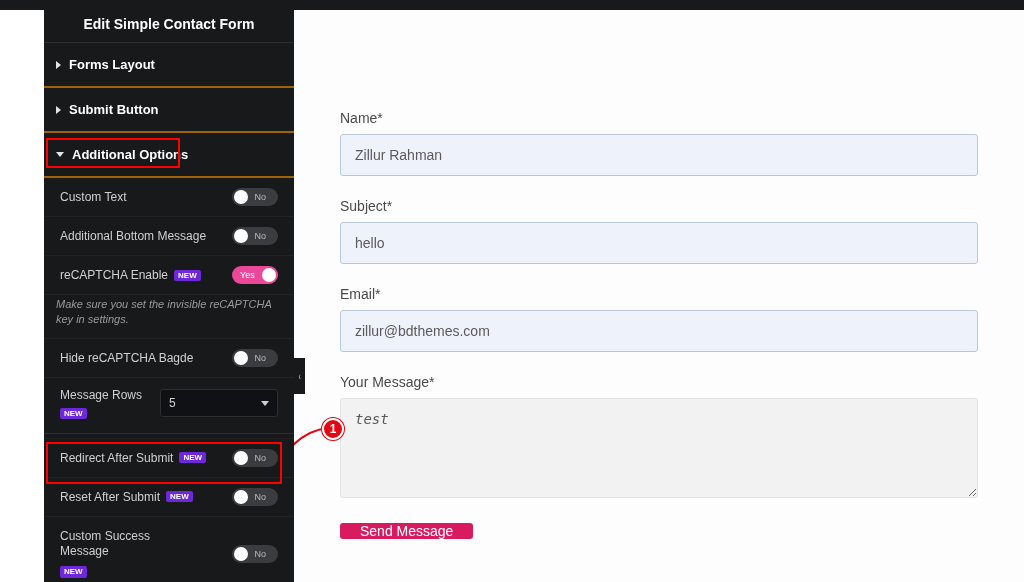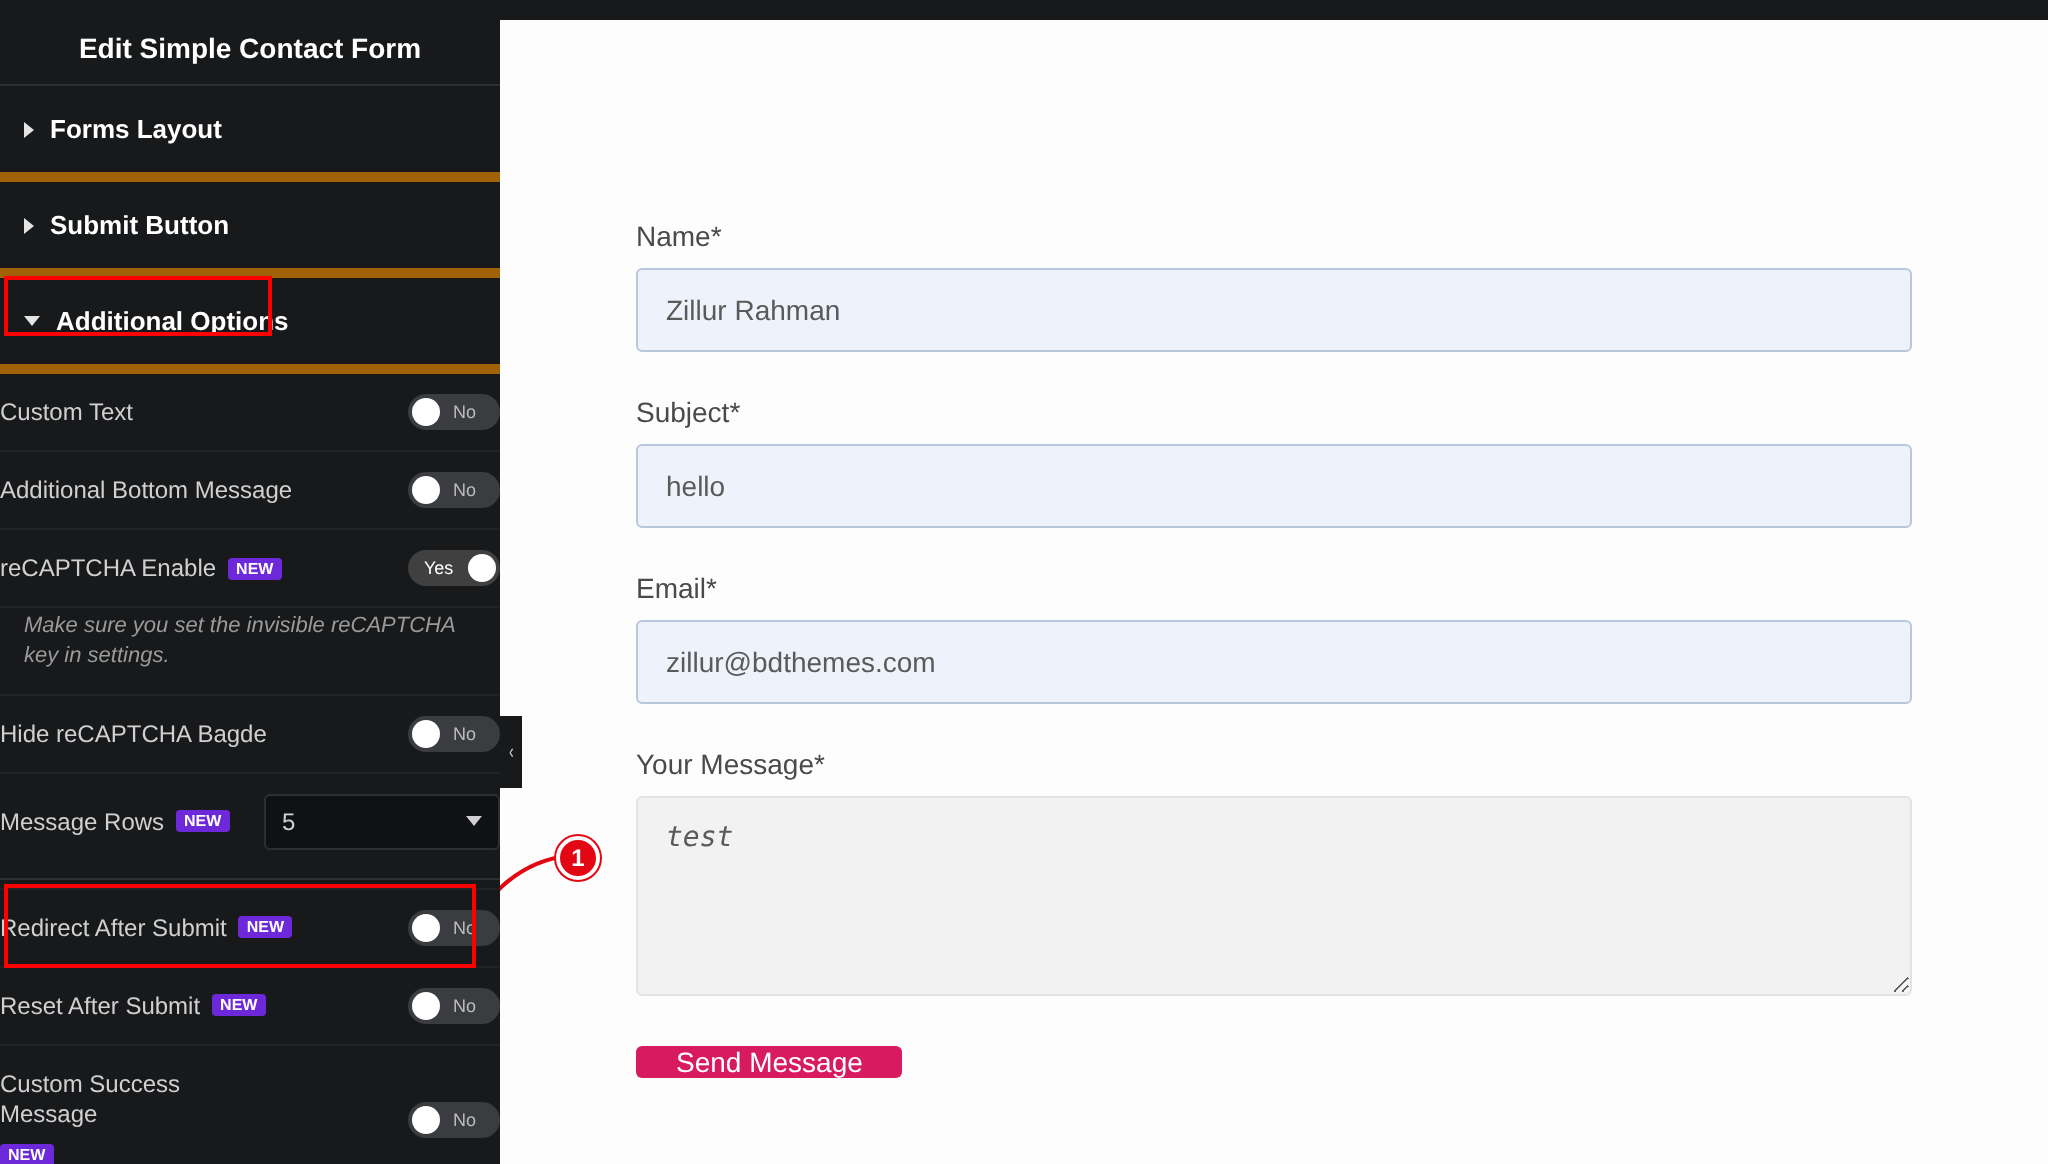--- a/index.html
+++ b/index.html
@@ -2,60 +2,60 @@
 <html><head>
 <meta charset="utf-8">
 <style>
   * { box-sizing: border-box; margin: 0; padding: 0; }
   html, body { width: 1024px; height: 582px; font-family: "Segoe UI", Arial, sans-serif; overflow: hidden; }
   body { display: flex; flex-direction: column; background: #fff; }
 
   
   .topbar { height: 10px; background: #18191b; }
 
-  .wrap { flex: 1; display: flex; min-height: 0; }
+  .wrap { flex: 1; display: flex; min-height: 0; margin-left: 44px; }
 
   
   .sidebar {
     width: 250px; flex: 0 0 250px;
     background: #18191b; color: #e4e4e4;
     display: flex; flex-direction: column;
     font-size: 12px;
     position: relative;
   }
   .sidebar-header {
     text-align: center; font-weight: 700; font-size: 14px;
     padding: 6px 0 10px; color: #fff;
     border-bottom: 1px solid #2c2e31;
   }
 
   .section {
     padding: 14px 12px;
-    border-bottom: 5px solid #a16207;
+    border-bottom: 2px solid #a16207;
     display: flex; align-items: center;
     cursor: pointer;
   }
   .section .caret {
     width: 0; height: 0; display: inline-block; margin-right: 8px;
     border-top: 4px solid transparent;
     border-bottom: 4px solid transparent;
     border-left: 5px solid #e4e4e4;
   }
   .section.open .caret {
     border-left: 4px solid transparent;
     border-right: 4px solid transparent;
     border-top: 5px solid #e4e4e4;
     border-bottom: none;
   }
   .section .label { font-weight: 700; font-size: 13px; color: #fff; }
 
   .panel { border-bottom: 1px solid #2c2e31; }
   .row {
     display: flex; align-items: center; justify-content: space-between;
-    padding: 10px 0; color: #d0d0d0; font-size: 12px;
+    padding: 10px 16px; color: #d0d0d0; font-size: 12px;
     border-top: 1px solid #202225;
   }
   .row:first-child { border-top: none; }
   .row .left { display: flex; align-items: center; gap: 6px; flex-wrap: wrap; }
   .badge {
     background: #6d28d9; color: #fff; font-size: 8px; font-weight: 700;
     padding: 1px 4px; border-radius: 2px; text-transform: uppercase;
   }
 
   .hint { padding: 2px 12px 10px; font-size: 11px; font-style: italic; color: #9a9a9a; line-height: 1.4; border-top: 1px solid #202225;}
@@ -64,21 +64,21 @@
   .toggle {
     width: 46px; height: 18px; border-radius: 10px;
     background: #3a3c40; position: relative; cursor: pointer;
     display: flex; align-items: center;
   }
   .toggle .knob {
     width: 14px; height: 14px; border-radius: 50%; background: #fff;
     position: absolute; top: 2px; left: 2px;
   }
   .toggle .txt { position: absolute; font-size: 9px; color: #bbb; right: 12px; }
-  .toggle.on { background: #404040; }
+  .toggle.on { background: #ec4899; }
   .toggle.on .knob { left: auto; right: 2px; }
   .toggle.on .txt { color: #fff; left: 8px; right: auto; }
 
   
   .select {
     background: #101114; border: 1px solid #2c2e31; border-radius: 3px;
     color: #d0d0d0; height: 28px; min-width: 118px;
     display: flex; align-items: center; justify-content: space-between;
     padding: 0 8px; cursor: pointer;
   }

